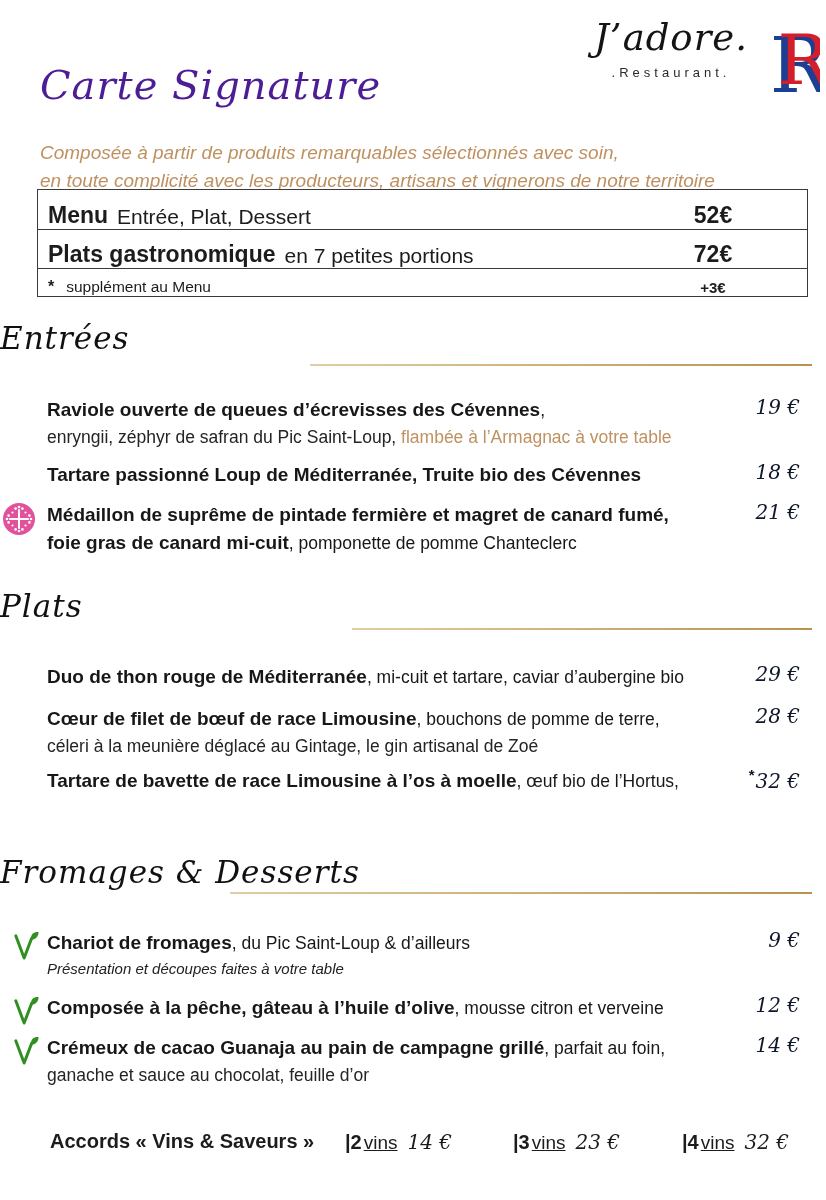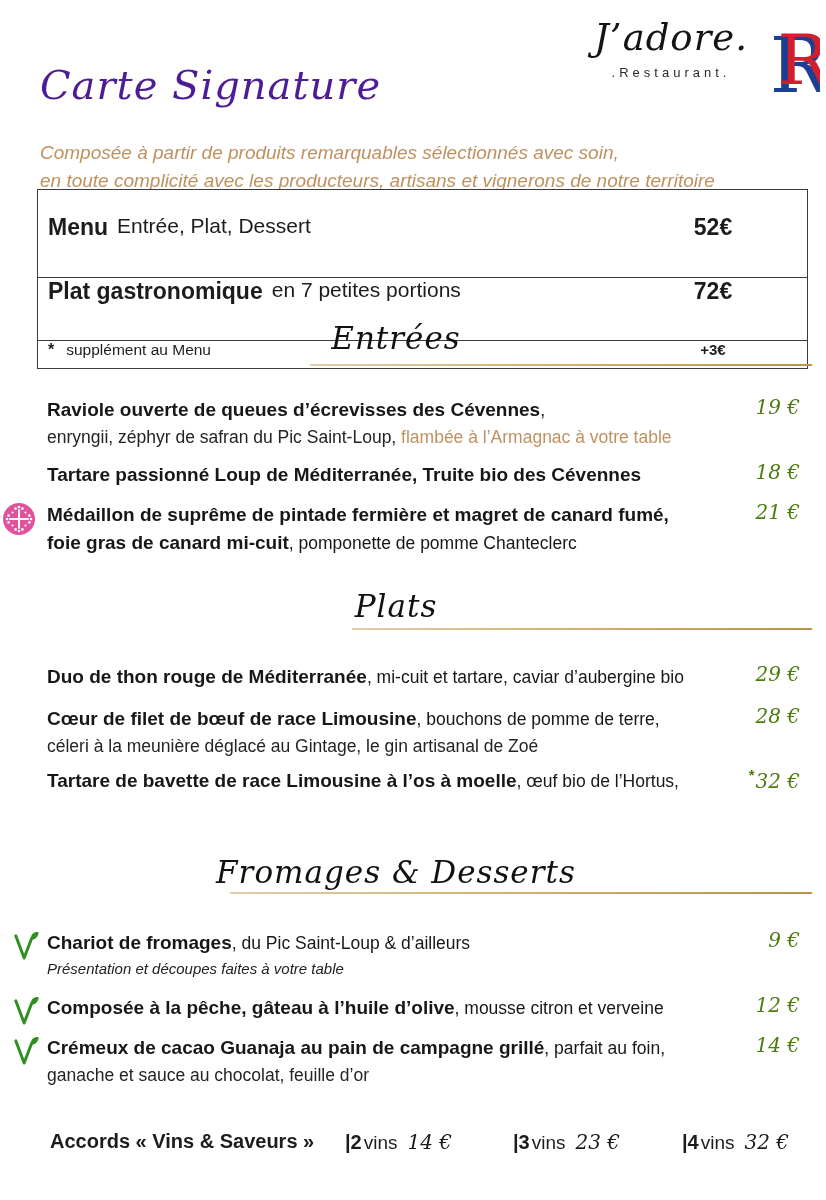--- a/index.html
+++ b/index.html
@@ -35,68 +35,68 @@
     font-style:italic; font-size:19px; line-height:28px;
     color:var(--accent-gold,#bf9160);
     margin-top:20px;
   }
 
   
   .menu-box {
     position:absolute; left:37px; top:189px; width:771px;
     border:1px solid #3a3a3a; background:#fff;
   }
-  .mrow { display:flex; align-items:flex-start; padding:0 0 0 10px; height:39px;margin-top:24px; }
+  .mrow { display:flex; align-items:flex-end; padding:0 0 0 10px; height:39px; }
   .mrow + .mrow { border-top:1px solid #3a3a3a; }
   .mname { font-weight:bold; font-size:23px; white-space:pre; }
   .mdesc { font-size:21px; margin-left:9px; white-space:pre; }
   .mprice { margin-left:auto; width:188px; text-align:center; font-weight:bold; font-size:23px; }
   .mrow.small { height:28px; }
   .mrow.small .mname { font-size:16px; }
   .mrow.small .mdesc { font-size:15.5px; margin-left:12px; }
   .mrow.small .mprice { font-size:15px; }
 
   
   .shead { position:absolute; left:0; right:14px; }
   .head-text {
-    position:absolute; left:0; top:0; width:792px; text-align:center;
+    position:absolute; left:0; top:0; width:792px; 
     font-family:"DejaVu Serif", serif; font-style:italic;
     font-size:31px; color:#111; letter-spacing:1px;
   }
   .head-line {
     position:absolute; bottom:0; right:0; height:2px;
     background:linear-gradient(to right, #e2cda4, var(--underline-gold,#b8934f));
   }
 
   
   .item { position:absolute; left:47px; right:26px; }
   .l1 { font-size:19px; line-height:28px; color:#171717; }
   .l1 b { font-weight:bold; }
   .l1 .reg, .l2 { font-weight:normal; font-size:17.5px; }
   .l2 { line-height:27px; color:#242424; }
   .hl { color:var(--accent-gold,#bf9160); }
   .note { font-style:italic; font-size:15px; line-height:24px; color:#222; }
   .price {
     position:absolute; right:0; top:-1px;
     font-family:"DejaVu Serif", serif; font-style:italic;
-    font-size:20px; color:#4d7c0f; white-space:nowrap;
+    font-size:20px; color:#0f172a; white-space:nowrap;
   }
   .price .star {
     font-style:normal; font-weight:bold; font-family:"Liberation Sans", sans-serif;
     font-size:15px; vertical-align:super; margin-right:1px;
   }
   .badge-icon { position:absolute; left:-45px; top:1px; width:34px; height:34px; }
   .veg-icon { position:absolute; left:-34px; top:2px; width:26px; height:30px; }
 
   
   .footer { position:absolute; left:0; right:0; top:1128px; height:32px; }
   .flabel { position:absolute; left:50px; top:2px; font-weight:bold; font-size:20px; }
   .fopt { position:absolute; top:2px; white-space:nowrap; }
   .fopt b { font-size:20px; }
-  .funit { font-size:19px; margin-left:2px; }
+  .funit { font-size:19px; margin-left:2px;text-decoration:underline; }
   .fprice {
     font-family:"DejaVu Serif", serif; font-style:italic;
     font-size:20px; margin-left:10px;
   }
 </style>
 </head>
 <body>
 
 <div class="page">
 
@@ -120,21 +120,21 @@
     <div>en toute complicité avec les producteurs, artisans et vignerons de notre territoire</div>
   </div>
 
   <div class="menu-box">
     <div class="mrow">
       <span class="mname">Menu</span>
       <span class="mdesc">Entrée, Plat, Dessert</span>
       <span class="mprice">52€</span>
     </div>
     <div class="mrow">
-      <span class="mname">Plat gastronomique</span>
+      <span class="mname">Plats gastronomique</span>
       <span class="mdesc">en 7 petites portions</span>
       <span class="mprice">72€</span>
     </div>
     <div class="mrow small">
       <span class="mname">*</span>
       <span class="mdesc">supplément au Menu</span>
       <span class="mprice">+3€</span>
     </div>
   </div>
 

